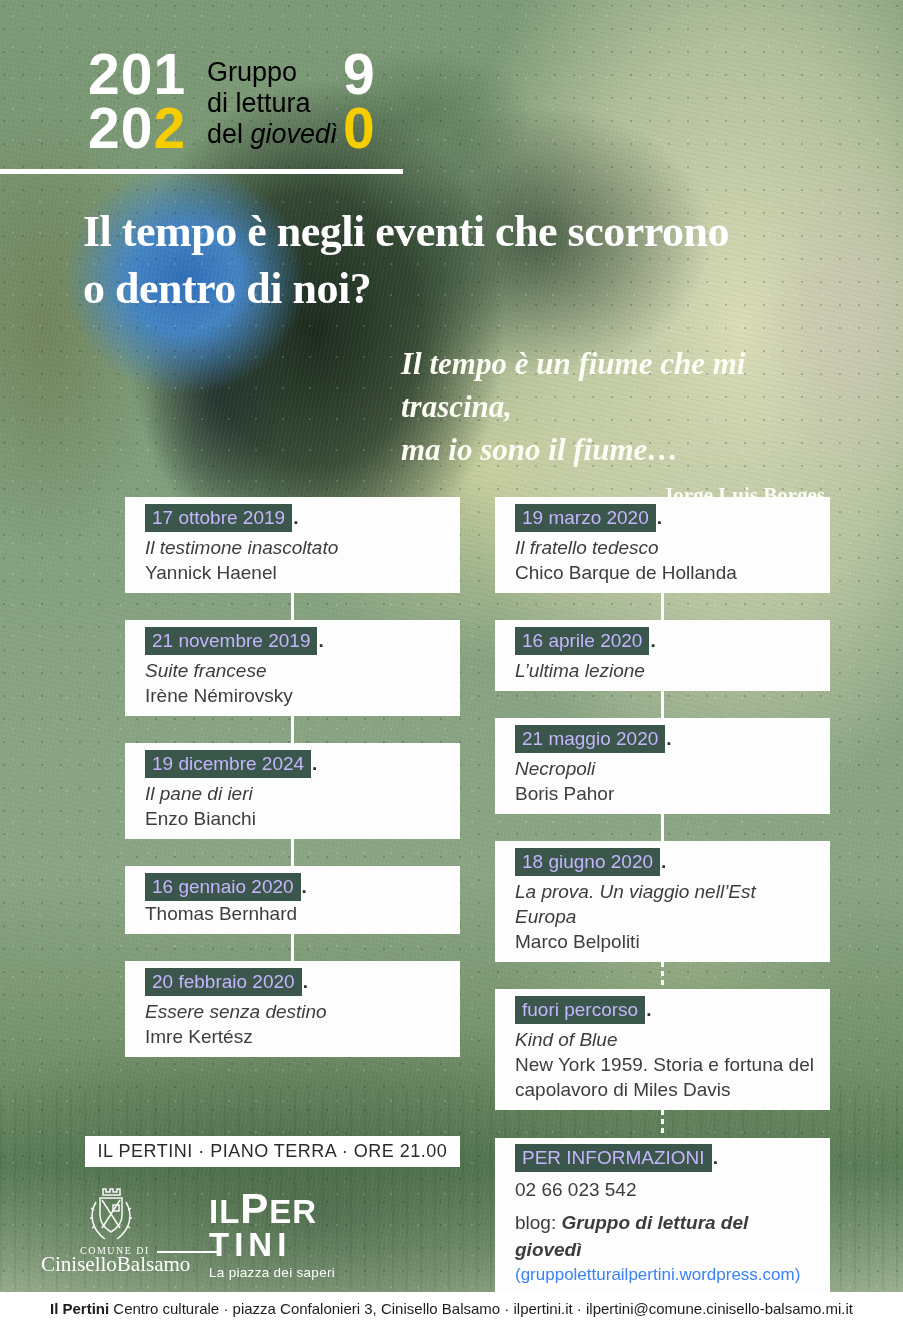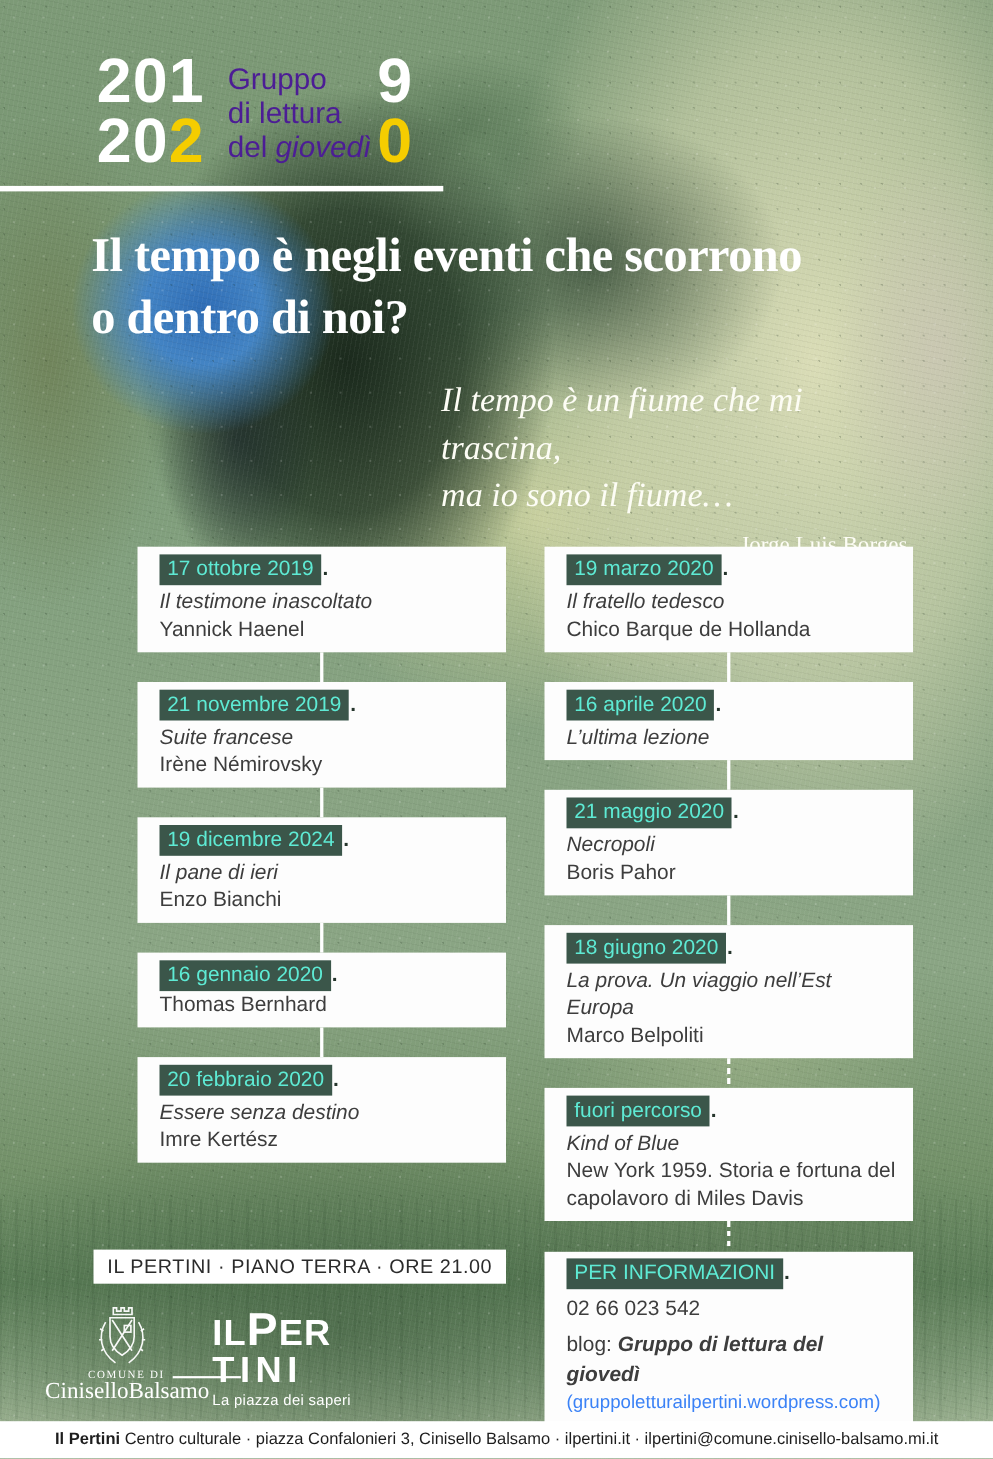--- a/index.html
+++ b/index.html
@@ -31,43 +31,43 @@
       repeating-linear-gradient(12deg, rgba(0,0,0,.04) 0 1px, transparent 1px 5px);
     background-size:19px 23px,27px 31px,auto,auto;}
   #streaks{position:absolute;left:0;top:1090px;width:903px;height:200px;z-index:1;pointer-events:none;opacity:.5;
     background:repeating-linear-gradient(90deg, rgba(15,40,18,.14) 0 2px, transparent 2px 8px, rgba(255,255,255,.05) 8px 9px, transparent 9px 14px);}
 
   .abs{position:absolute;z-index:3;}
 
   
   .big-num{font-size:57px;font-weight:bold;color:#fff;letter-spacing:1px;line-height:1;}
   .yellow{color:#f5cd00;}
-  .group-text{color:#4c1d95;font-size:27px;line-height:31px;font-weight:500;}
+  .group-text{color:#000000;font-size:27px;line-height:31px;font-weight:500;}
   .rule{background:#fff;}
 
   
   .main-title{font-family:"Liberation Serif",serif;font-weight:bold;color:#fff;
               font-size:44px;line-height:57px;letter-spacing:-.5px;}
   .quote{font-family:"Liberation Serif",serif;font-style:italic;color:#fdfdf5;
-         font-size:31px;line-height:43px;}
+         font-size:31px;line-height:43px;font-weight:bold;}
   .quote-attr{font-family:"Liberation Serif",serif;font-style:normal;color:#fdfdf5;
               font-size:21px;text-align:right;margin-top:3px;}
 
   
   .col{position:absolute;width:335px;z-index:3;}
   .card{position:relative;background:#fdfdfd;padding:7px 16px 8px 20px;margin-bottom:27px;}
   .card:last-child{margin-bottom:0;}
   .card + .card::before{content:"";position:absolute;left:50%;margin-left:-1.5px;top:-27px;
                         width:3px;height:27px;background:#fff;}
   .card.dash-before::before{background:repeating-linear-gradient(180deg,#fff 0 5px,transparent 5px 9px);}
   .card.dash-after::after{content:"";position:absolute;left:50%;margin-left:-1.5px;bottom:-27px;
                           width:3px;height:27px;
                           background:repeating-linear-gradient(180deg,#fff 0 5px,transparent 5px 9px);}
   .badge-row{line-height:28px;height:28px;white-space:nowrap;}
-  .badge{display:inline-block;background:#3b564a;color:#5eead4;font-size:19px;
+  .badge{display:inline-block;background:#3b564a;color:#c4b5fd;font-size:19px;
          line-height:24px;padding:2px 7px 2px 7px;}
   .badge-dot{color:#25352c;font-weight:bold;font-size:19px;margin-left:1px;}
   .card-title{font-style:italic;font-size:19px;line-height:25px;color:#3d3d3d;margin-top:3px;}
   .card-author{font-size:19px;line-height:25px;color:#3d3d3d;}
 
   
   .venue-bar{left:85px;top:1136px;width:375px;height:31px;background:#fff;
              text-align:center;line-height:31px;font-size:18px;letter-spacing:.5px;color:#2b2b2b;}
   .info-card{left:495px;top:1138px;width:299px;background:#fdfdfd;padding:6px 16px 14px 20px;}
   .info-phone{font-size:19px;line-height:26px;color:#3d3d3d;margin-top:5px;}
@@ -75,21 +75,21 @@
   .info-blog b{font-style:italic;}
   .info-url{font-size:17px;line-height:23px;color:#3b82f6;}
 
   .comune{left:35px;top:1186px;width:250px;height:100px;color:#fff;}
   .comune .crest{position:absolute;left:52px;top:0;}
   .comune .small{position:absolute;left:45px;top:59px;font-family:"Liberation Serif",serif;
                  font-size:10px;letter-spacing:1.5px;text-transform:uppercase;}
   .comune .bar{position:absolute;left:122px;top:65px;width:62px;height:1.5px;background:#fff;}
   .comune .name{position:absolute;left:6px;top:66px;font-family:"Liberation Serif",serif;font-size:21px;}
 
-  .pertini{left:193px;top:1192px;width:140px;color:#fff;}
+  .pertini{left:209px;top:1192px;width:140px;color:#fff;}
   .pertini .l1{font-weight:800;font-size:33px;line-height:33px;letter-spacing:1px;}
   .pertini .l1 .bigP{font-size:42px;}
   .pertini .l2{font-weight:800;font-size:33px;line-height:33px;letter-spacing:5px;}
   .pertini .tag{font-size:13.5px;margin-top:4px;letter-spacing:.3px;}
 
   .footer{left:0;top:1292px;width:903px;height:34px;background:#fff;z-index:4;
           text-align:center;line-height:34px;font-size:15px;color:#1d1d1d;}
 </style>
 </head>
 <body>

